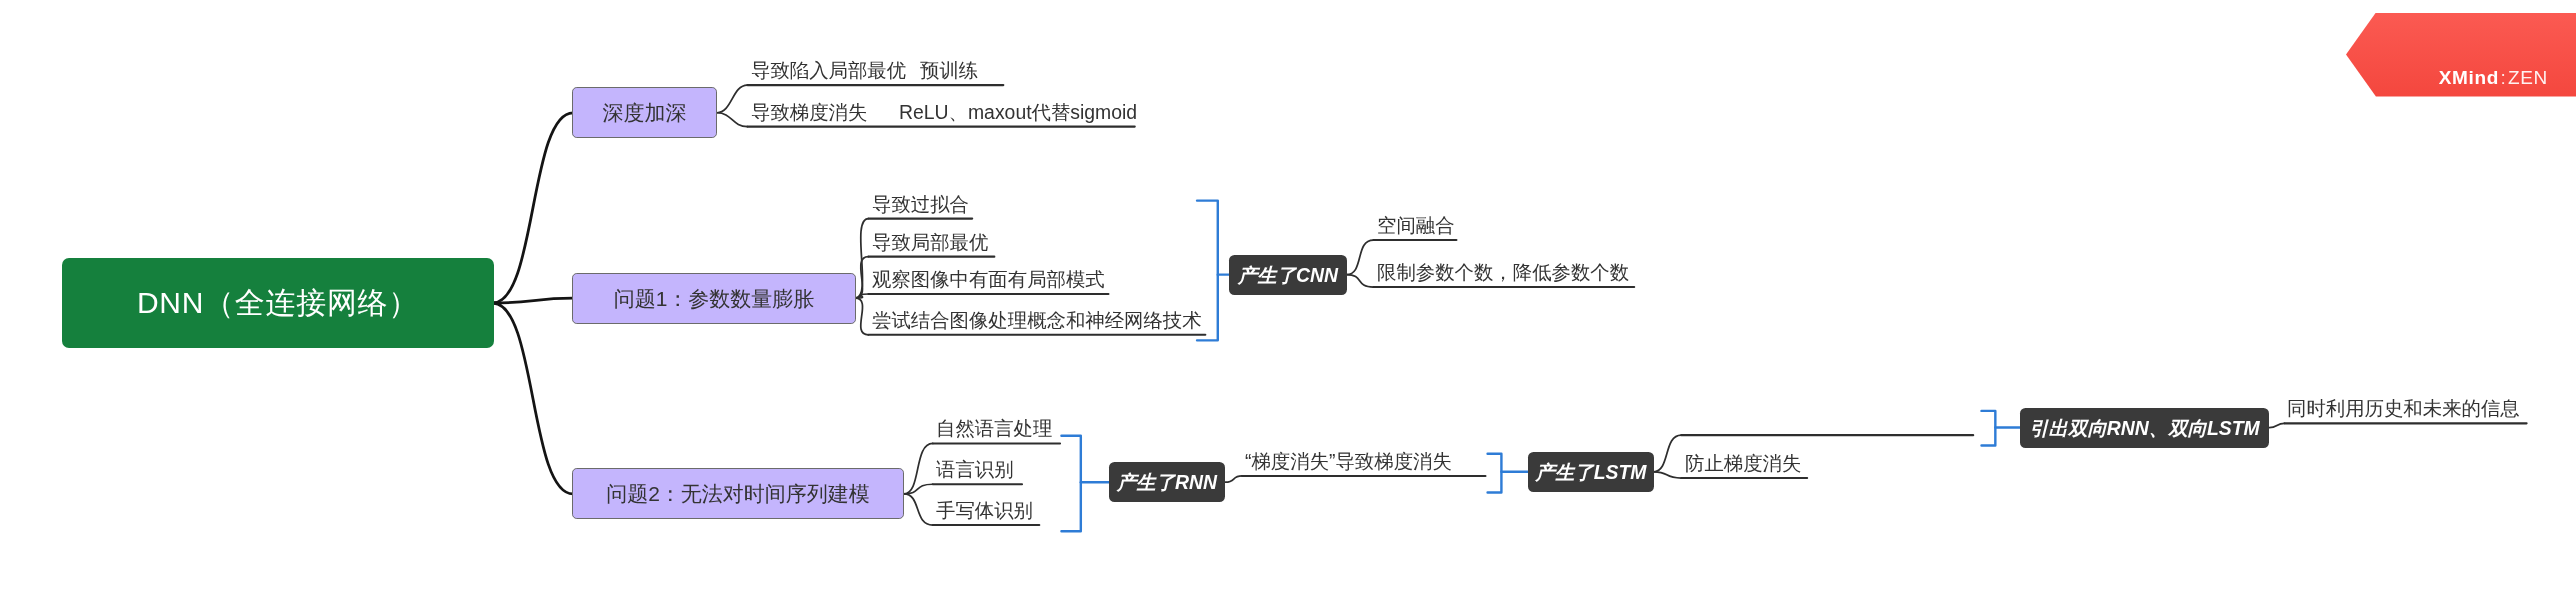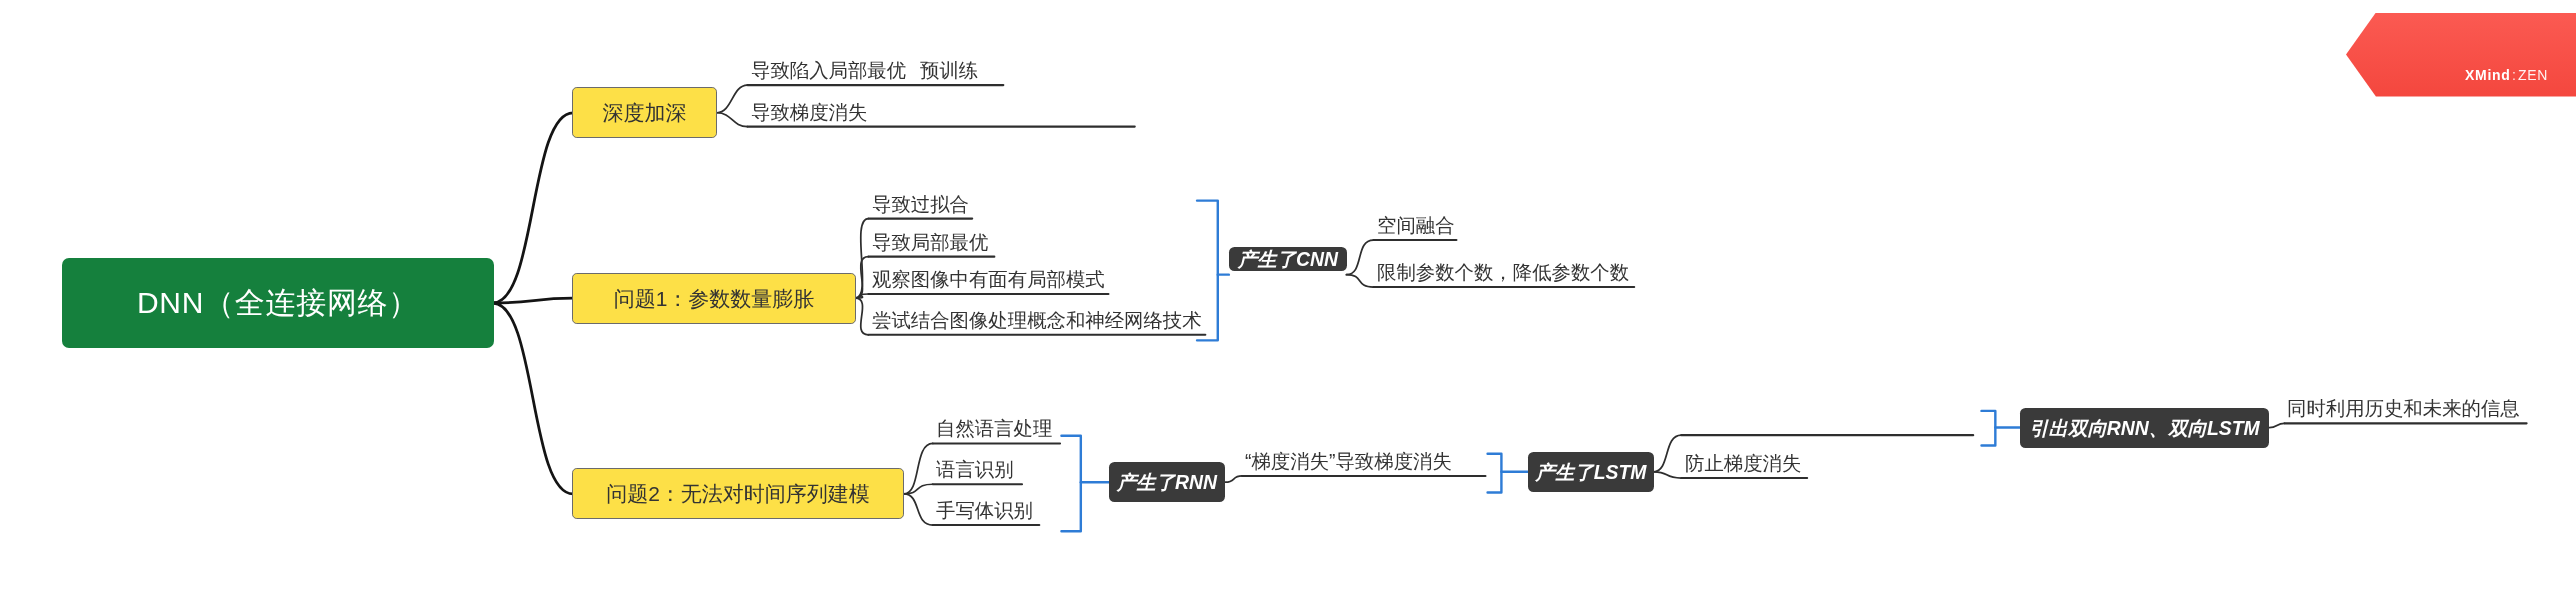--- a/index.html
+++ b/index.html
@@ -6,30 +6,30 @@
   html,body{background:#fff}
   body{font-family:"Liberation Sans","DejaVu Sans",sans-serif}
   .canvas{position:relative;width:2576px;height:597px;background:#ffffff;overflow:hidden}
   .wires{position:absolute;left:0;top:0;width:2576px;height:597px}
   .wire-main{stroke:#141414;stroke-width:4;fill:none;stroke-linecap:round}
   .wire{stroke:#2e2e2e;stroke-width:2.5;fill:none;stroke-linecap:round}
   .uline{stroke:#2e2e2e;stroke-width:3;fill:none;stroke-linecap:round}
   .bracket{stroke:#2E7CD6;stroke-width:3.5;fill:none;stroke-linecap:round;stroke-linejoin:round}
   .root{position:absolute;left:62px;top:258px;width:432px;height:90px;background:#15803d;border-radius:7px;
         display:flex;align-items:center;justify-content:center;color:#fff;font-size:30px;letter-spacing:0.7px}
-  .tbox{position:absolute;background:#fde047;border:1.4px solid #6b6b6b;border-radius:4.8px;
+  .tbox{position:absolute;background:#c4b5fd;border:1.4px solid #6b6b6b;border-radius:4.8px;
         display:flex;align-items:center;justify-content:center;font-size:21px;color:#333;white-space:nowrap}
   .badge{position:absolute;background:#3A3A3A;border-radius:5.5px;display:flex;align-items:center;justify-content:center;
          color:#fff;font-size:19.4px;font-style:italic;font-weight:bold;white-space:nowrap}
   .label{position:absolute;font-size:19.4px;line-height:28px;height:28px;white-space:nowrap;color:#333}
   .ribbon{position:absolute;left:2346px;top:12.5px;width:230px;height:84px;
           background:linear-gradient(180deg,#FB5A52,#F4473E);
           clip-path:polygon(0 50%,13% 0,100% 0,100% 100%,13% 100%);color:#fff}
   .ribbon-title{position:absolute;left:38px;right:5.5px;top:8.3px;text-align:center;font-size:32px;font-weight:bold;letter-spacing:3.5px}
-  .ribbon-brand{position:absolute;right:28px;top:54px;font-size:14px;letter-spacing:0.7px}
+  .ribbon-brand{position:absolute;right:28px;top:54px;font-size:19px;letter-spacing:0.7px}
   .ribbon-brand .bold{font-weight:bold}
   .ribbon-brand .thin{font-weight:normal;opacity:.93}
   .ribbon-brand .sep{opacity:.85;padding:0 1.4px}
 </style>
 </head>
 <body>
 
 <div class="canvas">
 
   <svg class="wires" width="2576" height="597" viewBox="0 0 3723 863">
@@ -86,27 +86,28 @@
 
   <div class="root">DNN（全连接网络）</div>
 
   <div class="tbox" style="left:572px;top:87px;width:145px;height:51px">深度加深</div>
   <div class="tbox" style="left:572px;top:273px;width:284px;height:51px">问题1：参数数量膨胀</div>
   <div class="tbox" style="left:572px;top:468px;width:332px;height:51px">问题2：无法对时间序列建模</div>
 
   <div class="label" style="left:751px;top:56px">导致陷入局部最优</div>
   <div class="label" style="left:920px;top:56px">预训练</div>
   <div class="label" style="left:751px;top:98px">导致梯度消失</div>
+  <div class="label" style="left:899px;top:98px">ReLU、maxout代替sigmoid</div>
 
   <div class="label" style="left:872px;top:190px">导致过拟合</div>
   <div class="label" style="left:872px;top:228px">导致局部最优</div>
   <div class="label" style="left:872px;top:265px">观察图像中有面有局部模式</div>
   <div class="label" style="left:872px;top:306px">尝试结合图像处理概念和神经网络技术</div>
 
-  <div class="badge" style="left:1229px;top:247px;width:118px;height:24px">产生了CNN</div>
+  <div class="badge" style="left:1229px;top:255px;width:118px;height:40px">产生了CNN</div>
   <div class="label" style="left:1377px;top:211px">空间融合</div>
   <div class="label" style="left:1377px;top:258px">限制参数个数，降低参数个数</div>
 
   <div class="label" style="left:936px;top:414px">自然语言处理</div>
   <div class="label" style="left:936px;top:455px">语言识别</div>
   <div class="label" style="left:936px;top:496px">手写体识别</div>
 
   <div class="badge" style="left:1109px;top:462px;width:116px;height:40px">产生了RNN</div>
   <div class="label" style="left:1245px;top:447px">“梯度消失”导致梯度消失</div>
   <div class="badge" style="left:1528px;top:452px;width:126px;height:40px">产生了LSTM</div>

